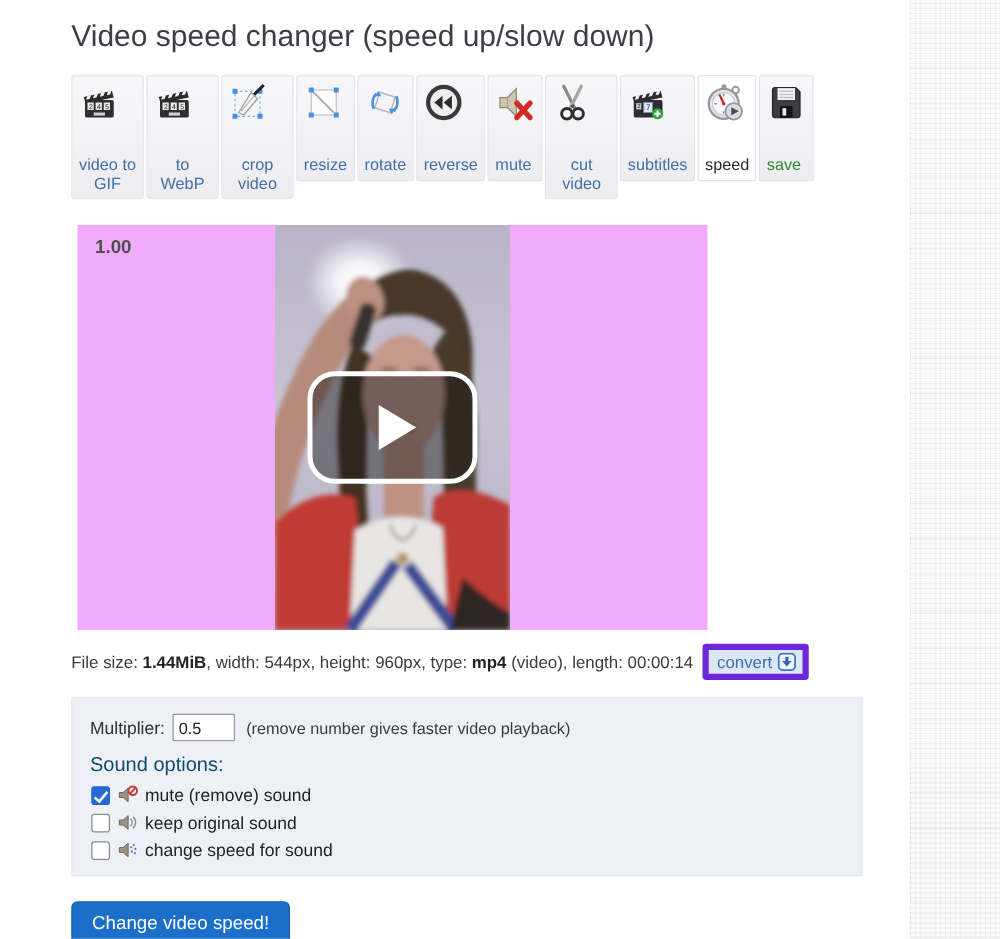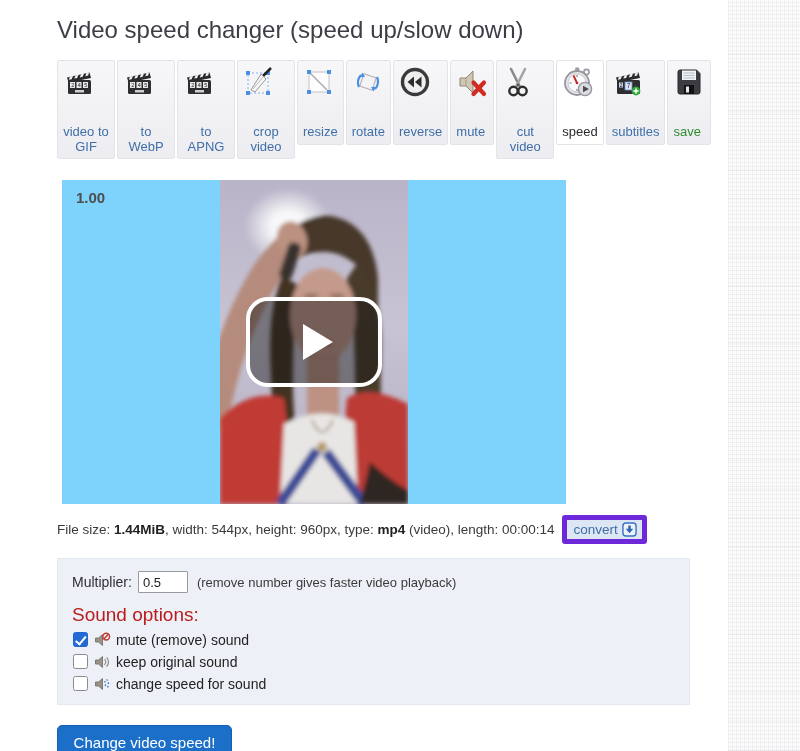--- a/index.html
+++ b/index.html
@@ -32,21 +32,21 @@
   .tool-btn .ticon{width:32px;height:32px;display:block;}
   .tool-btn .tlabel{
     font-size:13px;line-height:1.12;color:#3f6fa8;text-align:center;margin-top:3px;
   }
   .tool-btn .tlabel.w2{width:46px;}
   .tool-btn .tlabel.nw{white-space:nowrap;}
   .tool-btn.active .tlabel{color:#2b2b2f;}
   .tool-btn.save-btn .tlabel{color:#2e8b2e;}
   
   .player{
-    margin:21px 0 0 5px;width:504px;height:324px;background:#7dd3fc;position:relative;
+    margin:21px 0 0 5px;width:504px;height:324px;background:#f0abfc;position:relative;
   }
   .speed-indicator{
     position:absolute;left:14px;top:9px;color:#4e4e4e;font-size:15px;font-weight:bold;z-index:3;
   }
   .video-frame{position:absolute;left:50%;top:0;transform:translateX(-50%);width:188px;height:324px;}
   .play-overlay{
     position:absolute;left:50%;top:50%;transform:translate(-50%,-50%);
     width:128px;height:82px;border:4px solid #fff;border-radius:22px;
     background:rgba(22,22,22,0.45);display:flex;align-items:center;justify-content:center;
     z-index:4;cursor:pointer;
@@ -67,22 +67,22 @@
   .panel{
     margin-top:14px;width:633px;box-sizing:border-box;
     background:#edf1f7;border:1px solid #e4e9f0;padding:12px 14px 12px 14px;
   }
   .mult-row{display:flex;align-items:center;font-size:14px;color:#2e2e33;}
   .mult-input{
     margin-left:6px;width:40px;height:18px;border:1px solid #9a9aa0;border-radius:1px;
     font-size:13px;padding:1px 4px;color:#222;font-family:inherit;background:#fff;
   }
   .mult-hint{margin-left:9px;font-size:13px;color:#3a3a3a;}
-  .sound-title{margin-top:11px;font-size:19px;color:#b91c1c;}
-  .sound-row{display:flex;align-items:flex-start;margin-top:6px;font-size:14px;color:#222;cursor:pointer;}
+  .sound-title{margin-top:11px;font-size:16px;color:#0c4a6e;}
+  .sound-row{display:flex;align-items:flex-end;margin-top:6px;font-size:14px;color:#222;cursor:pointer;}
   .sound-row input[type=checkbox]{
     appearance:none;-webkit-appearance:none;margin:0 6px 0 1px;
     width:15px;height:15px;border:1.5px solid #8a8a90;border-radius:2.5px;background:#fff;
     position:relative;cursor:pointer;flex:none;
   }
   .sound-row input[type=checkbox]:checked{background:#2569d6;border-color:#2066d2;}
   .sound-row input[type=checkbox]:checked::after{
     content:"";position:absolute;left:4px;top:0.5px;width:4px;height:8.5px;
     border:solid #fff;border-width:0 2px 2px 0;transform:rotate(40deg);
   }
@@ -136,38 +136,20 @@
           <text x="8.2" y="21" font-size="5.5" fill="#222" font-family="sans-serif">2</text>
         <rect x="13.5" y="16" width="5" height="6" fill="#e8e8e8"></rect>
           <text x="14.7" y="21" font-size="5.5" fill="#222" font-family="sans-serif">4</text>
         <rect x="20" y="16" width="5" height="6" fill="#e8e8e8"></rect>
           <text x="21.2" y="21" font-size="5.5" fill="#222" font-family="sans-serif">5</text>
         <rect x="12" y="24" width="9" height="2.5" fill="#cfcfcf"></rect>
       </svg>
       <span class="tlabel w2">to WebP</span>
     </div>
 
-    <div class="tool-btn">
-      <svg class="ticon" viewBox="0 0 32 32">
-        <path d="M4 11.5 L26.5 6.5 L28 12 L5.5 16.5 Z" fill="#2a2a2c"></path>
-        <path d="M7 10.6 L10 10 L8.6 13.2 L5.8 13.8 Z" fill="#f2f2f2"></path>
-        <path d="M12.5 9.4 L15.5 8.8 L14.1 12 L11.3 12.6 Z" fill="#f2f2f2"></path>
-        <path d="M18 8.2 L21 7.6 L19.6 10.8 L16.8 11.4 Z" fill="#f2f2f2"></path>
-        <path d="M23.5 7 L26.2 6.5 L25.1 9.6 L22.3 10.2 Z" fill="#f2f2f2"></path>
-        <rect x="5" y="14" width="23" height="14" rx="1.5" fill="#2e2e30"></rect>
-        <rect x="7" y="16" width="5" height="6" fill="#e8e8e8"></rect>
-          <text x="8.2" y="21" font-size="5.5" fill="#222" font-family="sans-serif">2</text>
-        <rect x="13.5" y="16" width="5" height="6" fill="#e8e8e8"></rect>
-          <text x="14.7" y="21" font-size="5.5" fill="#222" font-family="sans-serif">4</text>
-        <rect x="20" y="16" width="5" height="6" fill="#e8e8e8"></rect>
-          <text x="21.2" y="21" font-size="5.5" fill="#222" font-family="sans-serif">5</text>
-        <rect x="12" y="24" width="9" height="2.5" fill="#cfcfcf"></rect>
-      </svg>
-      <span class="tlabel w2">to APNG</span>
-    </div>
 
     <div class="tool-btn">
       <svg class="ticon" viewBox="0 0 32 32">
         <rect x="5" y="7" width="20" height="20" fill="none" stroke="#7fb0e8" stroke-width="1" stroke-dasharray="2 2"></rect>
         <rect x="3" y="5" width="4" height="4" fill="#4a90e2"></rect>
         <rect x="23" y="5" width="4" height="4" fill="#4a90e2"></rect>
         <rect x="3" y="25" width="4" height="4" fill="#4a90e2"></rect>
         <rect x="23" y="25" width="4" height="4" fill="#4a90e2"></rect>
         <line x1="20" y1="10" x2="28" y2="2" stroke="#222" stroke-width="2.5"></line>
         <path d="M8 24 L18 8 L23 13 L12 26 Z" fill="#f6f6f6" stroke="#999" stroke-width="1"></path>
@@ -222,55 +204,55 @@
 
     <div class="tool-btn">
       <svg class="ticon" viewBox="0 0 32 32">
         <path d="M9 3 L17.5 20" stroke="#8a8a8a" stroke-width="2.6" stroke-linecap="round"></path>
         <path d="M23 3 L14.5 20" stroke="#a5a5a5" stroke-width="2.6" stroke-linecap="round"></path>
         <circle cx="11.5" cy="25" r="4.2" fill="none" stroke="#2e2e2e" stroke-width="2.4"></circle>
         <circle cx="20.5" cy="25" r="4.2" fill="none" stroke="#2e2e2e" stroke-width="2.4"></circle>
         <circle cx="16" cy="19" r="1.4" fill="#555"></circle>
       </svg>
       <span class="tlabel w2">cut video</span>
-    </div>
-
-    <div class="tool-btn active">
-      <svg class="ticon" viewBox="0 0 32 32">
-        <rect x="13.2" y="1.5" width="4" height="4" rx="1" fill="#9a9aa0"></rect>
-        <circle cx="24.5" cy="6" r="2.6" fill="none" stroke="#9a9aa0" stroke-width="1.6"></circle>
-        <circle cx="15" cy="17" r="12" fill="#e6e6ea" stroke="#97979f" stroke-width="1.8"></circle>
-        <circle cx="15" cy="17" r="9" fill="#fafafc" stroke="#c8c8d0" stroke-width="1"></circle>
-        <line x1="15" y1="9" x2="15" y2="11" stroke="#888" stroke-width="1.2"></line>
-        <line x1="7.5" y1="17" x2="9.5" y2="17" stroke="#888" stroke-width="1.2"></line>
-        <line x1="15" y1="23" x2="15" y2="25" stroke="#888" stroke-width="1.2"></line>
-        <line x1="15" y1="17" x2="11.5" y2="9.5" stroke="#cc2222" stroke-width="1.8"></line>
-        <circle cx="15" cy="17" r="1.3" fill="#cc2222"></circle>
-        <circle cx="23" cy="23" r="6.6" fill="#dcdce2" stroke="#97979f" stroke-width="1.4"></circle>
-        <path d="M21 19.8 L27 23 L21 26.2 Z" fill="#4b4b50"></path>
-      </svg>
-      <span class="tlabel nw">speed</span>
     </div>
 
     <div class="tool-btn">
       <svg class="ticon" viewBox="0 0 32 32">
         <path d="M4 11.5 L26.5 6.5 L28 12 L5.5 16.5 Z" fill="#2a2a2c"></path>
         <path d="M7 10.6 L10 10 L8.6 13.2 L5.8 13.8 Z" fill="#f2f2f2"></path>
         <path d="M12.5 9.4 L15.5 8.8 L14.1 12 L11.3 12.6 Z" fill="#f2f2f2"></path>
         <path d="M18 8.2 L21 7.6 L19.6 10.8 L16.8 11.4 Z" fill="#f2f2f2"></path>
         <path d="M23.5 7 L26.2 6.5 L25.1 9.6 L22.3 10.2 Z" fill="#f2f2f2"></path>
         <rect x="5" y="14" width="23" height="14" rx="1.5" fill="#2e2e30"></rect>
         <rect x="7" y="16.5" width="4" height="5" fill="#c7d6ea"></rect>
           <text x="7.8" y="20.8" font-size="4.8" fill="#223" font-family="sans-serif">2</text>
         <rect x="13" y="16" width="7" height="8" fill="#dde8f4" stroke="#6f8fc0" stroke-width="0.8"></rect>
           <text x="14.8" y="22.4" font-size="6.5" fill="#223" font-family="sans-serif">7</text>
         <circle cx="24" cy="25" r="4.4" fill="#2fa838"></circle>
         <path d="M24 22.4 V27.6 M21.4 25 H26.6" stroke="#fff" stroke-width="1.6"></path>
       </svg>
       <span class="tlabel nw">subtitles</span>
+    </div>
+
+    <div class="tool-btn active">
+      <svg class="ticon" viewBox="0 0 32 32">
+        <rect x="13.2" y="1.5" width="4" height="4" rx="1" fill="#9a9aa0"></rect>
+        <circle cx="24.5" cy="6" r="2.6" fill="none" stroke="#9a9aa0" stroke-width="1.6"></circle>
+        <circle cx="15" cy="17" r="12" fill="#e6e6ea" stroke="#97979f" stroke-width="1.8"></circle>
+        <circle cx="15" cy="17" r="9" fill="#fafafc" stroke="#c8c8d0" stroke-width="1"></circle>
+        <line x1="15" y1="9" x2="15" y2="11" stroke="#888" stroke-width="1.2"></line>
+        <line x1="7.5" y1="17" x2="9.5" y2="17" stroke="#888" stroke-width="1.2"></line>
+        <line x1="15" y1="23" x2="15" y2="25" stroke="#888" stroke-width="1.2"></line>
+        <line x1="15" y1="17" x2="11.5" y2="9.5" stroke="#cc2222" stroke-width="1.8"></line>
+        <circle cx="15" cy="17" r="1.3" fill="#cc2222"></circle>
+        <circle cx="23" cy="23" r="6.6" fill="#dcdce2" stroke="#97979f" stroke-width="1.4"></circle>
+        <path d="M21 19.8 L27 23 L21 26.2 Z" fill="#4b4b50"></path>
+      </svg>
+      <span class="tlabel nw">speed</span>
     </div>
 
     <div class="tool-btn save-btn">
       <svg class="ticon" viewBox="0 0 32 32">
         <path d="M5 6 Q5 4 7 4 L23.5 4 L27 7.5 L27 26 Q27 28 25 28 L7 28 Q5 28 5 26 Z" fill="#3c3c42" stroke="#26262b" stroke-width="1"></path>
         <rect x="9" y="4.5" width="14" height="9.5" fill="#f4f4f4"></rect>
         <line x1="10.5" y1="7" x2="21.5" y2="7" stroke="#b9c4cf" stroke-width="1.2"></line>
         <line x1="10.5" y1="9.5" x2="21.5" y2="9.5" stroke="#b9c4cf" stroke-width="1.2"></line>
         <line x1="10.5" y1="12" x2="21.5" y2="12" stroke="#b9c4cf" stroke-width="1.2"></line>
         <rect x="11" y="19" width="10" height="9" fill="#121214"></rect>

